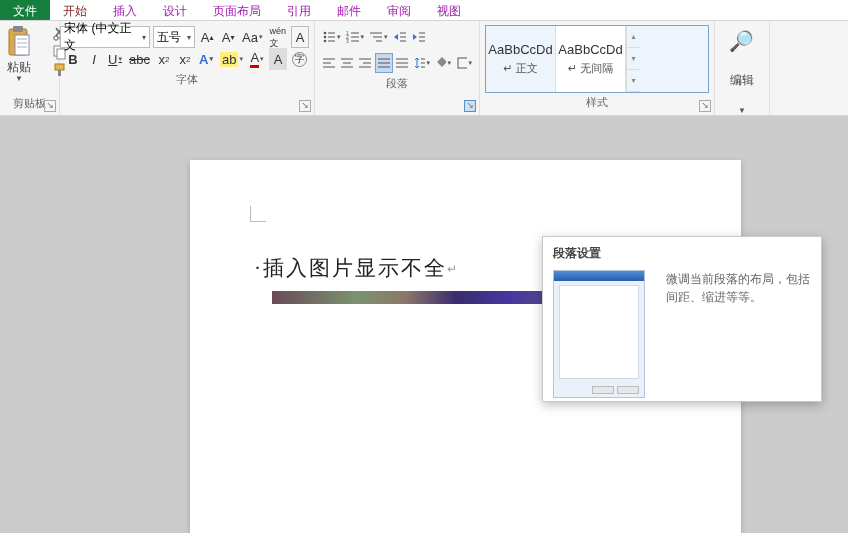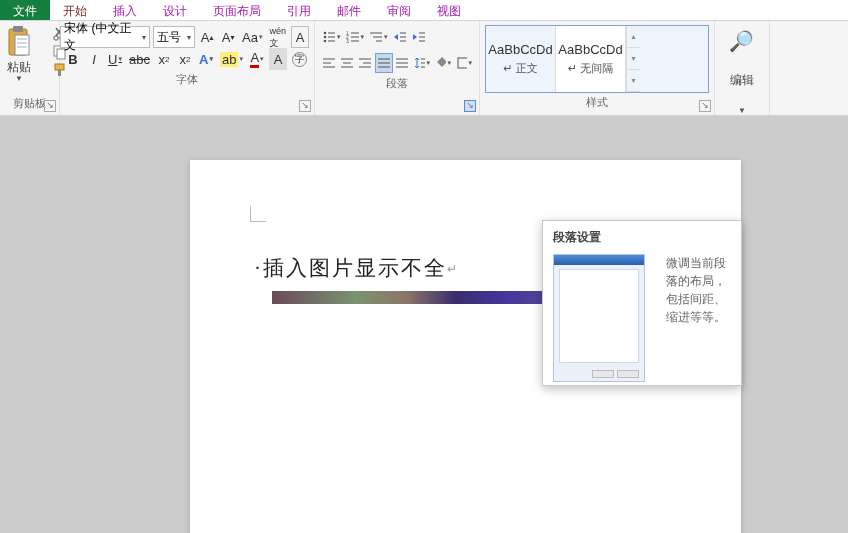--- a/index.html
+++ b/index.html
@@ -54,21 +54,21 @@
 .edit-group { width: 55px; text-align:center; }
 .find-ico { font-size: 20px; margin-top:6px; }
 
 .doc-area { width: 848px; height: 417px; background: #cccccc; position: relative; overflow:hidden; }
 .page { position: absolute; left: 190px; top: 44px; width: 551px; height: 700px; background: #fff; box-shadow: 0 2px 6px rgba(0,0,0,.2); }
 .corner { position:absolute; left:60px; top:46px; width:16px; height:16px; border-left:1px solid #bbb; border-bottom:1px solid #bbb; }
 .doc-title { position:absolute; left:64px; top:94px; font-family: "SimSun"; font-size: 21px; letter-spacing: 2px; color:#222; }
 .ret { font-size:12px; color:#999; vertical-align: 2px; }
 .doc-img { position:absolute; left:82px; top:131px; width:383px; height:13px; background: linear-gradient(90deg,#6a4a5a 0%,#7a936f 22%,#8c7668 35%,#3a2c6e 48%,#4736a0 62%,#5a4a8a 75%,#8a7e6a 88%,#6f6558 100%); }
 
-.tooltip { position:absolute; left:542px; top:104px; width:200px; height:166px; background:#fff; border:1px solid #c9c9c9; box-shadow:0 3px 10px rgba(0,0,0,.25); padding:8px 10px; }
+.tooltip { position:absolute; left:542px; top:120px; width:280px; height:166px; background:#fff; border:1px solid #c9c9c9; box-shadow:0 3px 10px rgba(0,0,0,.25); padding:8px 10px; }
 .tip-title { font-size:12px; font-weight:bold; color:#444; margin-bottom:8px; }
 .tip-body { display:flex; gap:21px; }
 .tip-thumb { width:92px; height:128px; border:1px solid #b0c4de; background:#eaf1fb; position:relative; }
 .tip-thumb .tb-titlebar{height:10px;background:linear-gradient(#4f8edc,#2a5ea8);}
 .tip-thumb .tb-inner{position:absolute;left:5px;right:5px;top:14px;bottom:18px;background:#fff;border:1px solid #cfd9e6;}
 .tip-thumb .tb-btns{position:absolute;right:5px;bottom:3px;display:flex;gap:3px;}
 .tip-thumb .tb-btns span{width:22px;height:8px;background:#e8e8e8;border:1px solid #bbb;display:block;}
 .tip-text { font-size:12px; color:#666; line-height:1.5; flex:1; }
 
 svg { display:block; }

